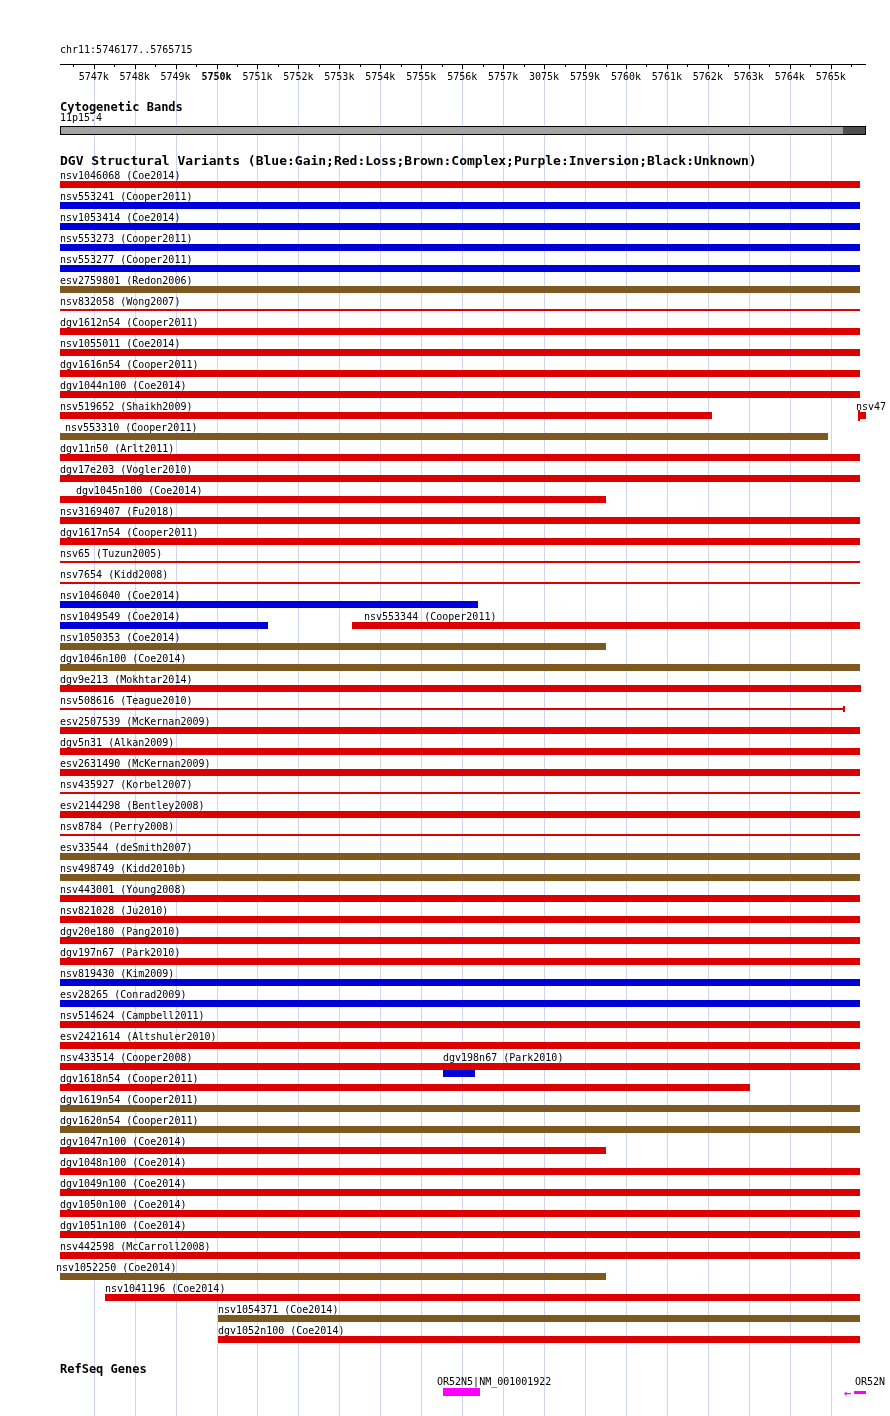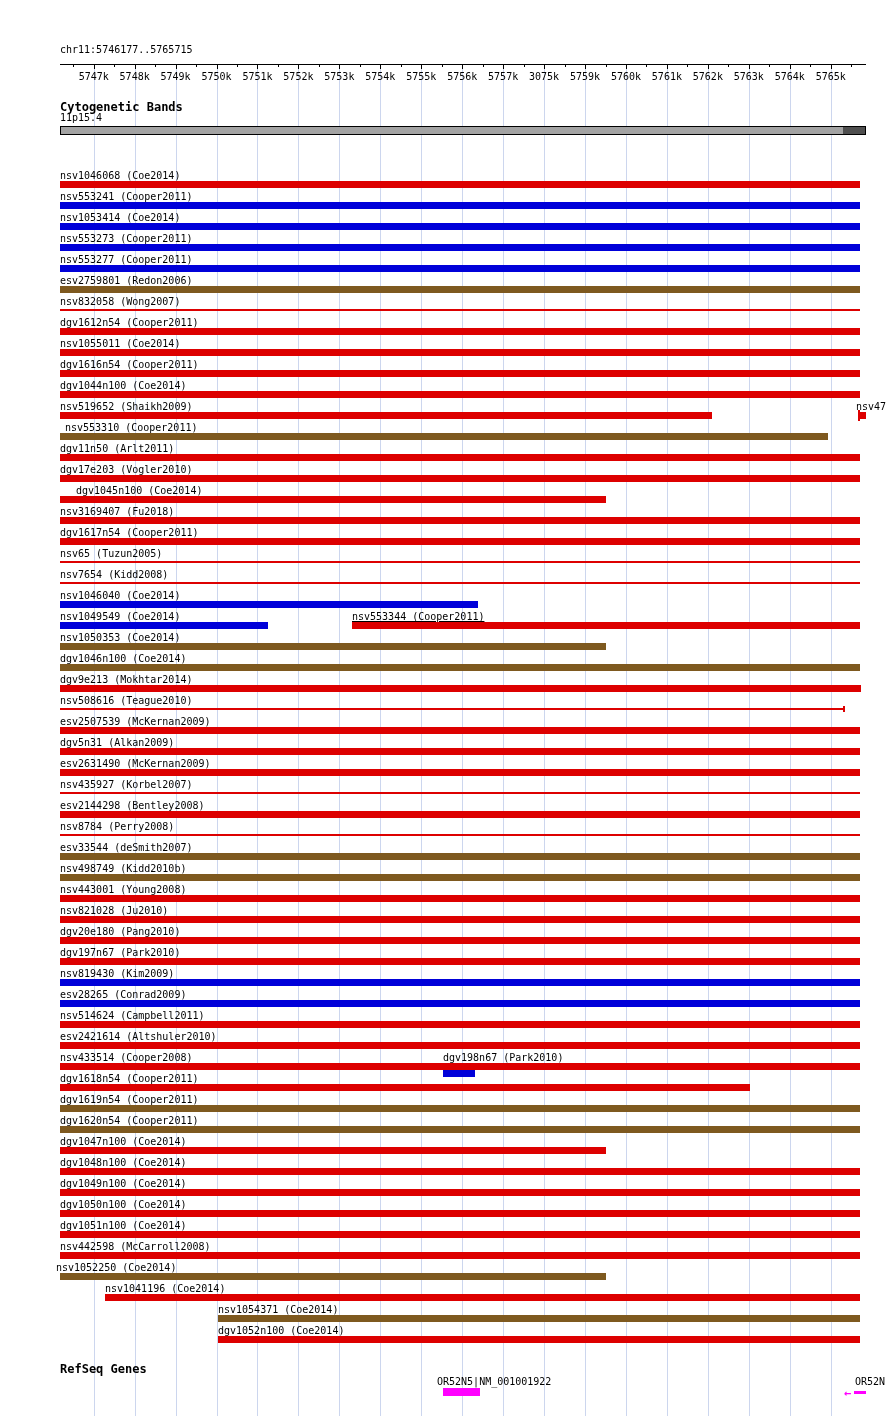--- a/index.html
+++ b/index.html
@@ -43,20 +43,21 @@
 </style>
 </head>
 <body>
 
 <div id="screen">
   <div class="lbl" style="left:60px; top:10px;">chr11:5746177..5765715</div>
 
   <div class="hdr" style="left:60px; top:66px;">Cytogenetic Bands</div>
   <div class="lbl" style="left:60px; top:78px;">11p15.4</div>
 
+  <div class="hdr hdr-lg" style="left:60px; top:120px;">DGV Structural Variants (Blue:Gain;Red:Loss;Brown:Complex;Purple:Inversion;Black:Unknown)</div>
 
   <div class="hdr" style="left:60px; top:1328px;">RefSeq Genes</div>
 <div class="gridline" style="left: 93.7px; top: 31px; height: 1385px; background: rgb(204, 214, 238);"></div>
     <div class="gridline" style="left: 134.644px; top: 31px; height: 1385px; background: rgb(204, 214, 238);"></div>
     <div class="gridline" style="left: 175.588px; top: 31px; height: 1385px; background: rgb(204, 214, 238);"></div>
     <div class="gridline" style="left: 216.532px; top: 31px; height: 1385px; background: rgb(204, 214, 238);"></div>
     <div class="gridline" style="left: 257.476px; top: 31px; height: 1385px; background: rgb(204, 214, 238);"></div>
     <div class="gridline" style="left: 298.42px; top: 31px; height: 1385px; background: rgb(204, 214, 238);"></div>
     <div class="gridline" style="left: 339.364px; top: 31px; height: 1385px; background: rgb(204, 214, 238);"></div>
     <div class="gridline" style="left: 380.308px; top: 31px; height: 1385px; background: rgb(204, 214, 238);"></div>
@@ -72,21 +73,21 @@
     <div class="gridline" style="left: 789.748px; top: 31px; height: 1385px; background: rgb(204, 214, 238);"></div>
     <div class="gridline" style="left: 830.692px; top: 31px; height: 1385px; background: rgb(204, 214, 238);"></div>
     <div class="ruler-line" style="left: 60px; top: 30px; width: 806px;"></div>
     <div class="tick" style="left: 93.7px; top: 30px; height: 5px;"></div>
     <div class="tick-label" style="left: 93.7px; top: 37px;">5747k</div>
     <div class="tick" style="left: 134.644px; top: 30px; height: 5px;"></div>
     <div class="tick-label" style="left: 134.644px; top: 37px;">5748k</div>
     <div class="tick" style="left: 175.588px; top: 30px; height: 5px;"></div>
     <div class="tick-label" style="left: 175.588px; top: 37px;">5749k</div>
     <div class="tick" style="left: 216.532px; top: 30px; height: 5px;"></div>
-    <div class="tick-label" style="left: 216.532px; top: 37px;">5750k</div>
+    <div class="tick-label" style="left: 216.532px; top: 37px; font-weight: bold;">5750k</div>
     <div class="tick" style="left: 257.476px; top: 30px; height: 5px;"></div>
     <div class="tick-label" style="left: 257.476px; top: 37px;">5751k</div>
     <div class="tick" style="left: 298.42px; top: 30px; height: 5px;"></div>
     <div class="tick-label" style="left: 298.42px; top: 37px;">5752k</div>
     <div class="tick" style="left: 339.364px; top: 30px; height: 5px;"></div>
     <div class="tick-label" style="left: 339.364px; top: 37px;">5753k</div>
     <div class="tick" style="left: 380.308px; top: 30px; height: 5px;"></div>
     <div class="tick-label" style="left: 380.308px; top: 37px;">5754k</div>
     <div class="tick" style="left: 421.252px; top: 30px; height: 5px;"></div>
     <div class="tick-label" style="left: 421.252px; top: 37px;">5755k</div>
@@ -173,21 +174,21 @@
     <div class="lbl" style="left: 60px; top: 493px;">dgv1617n54 (Cooper2011)</div>
     <div class="bar" style="left: 60px; top: 504px; width: 800px; background: rgb(221, 0, 0);"></div>
     <div class="lbl" style="left: 60px; top: 514px;">nsv65 (Tuzun2005)</div>
     <div class="bar thin" style="left: 60px; top: 527px; width: 800px; background: rgb(221, 0, 0);"></div>
     <div class="lbl" style="left: 60px; top: 535px;">nsv7654 (Kidd2008)</div>
     <div class="bar thin" style="left: 60px; top: 548px; width: 800px; background: rgb(221, 0, 0);"></div>
     <div class="lbl" style="left: 60px; top: 556px;">nsv1046040 (Coe2014)</div>
     <div class="bar" style="left: 60px; top: 567px; width: 418px; background: rgb(0, 0, 217);"></div>
     <div class="lbl" style="left: 60px; top: 577px;">nsv1049549 (Coe2014)</div>
     <div class="bar" style="left: 60px; top: 588px; width: 208px; background: rgb(0, 0, 217);"></div>
-    <div class="lbl" style="left: 352px; top: 577px; text-decoration: underline;">nsv553344 (Cooper2011)</div>
+    <div class="lbl" style="left: 364px; top: 577px;">nsv553344 (Cooper2011)</div>
     <div class="bar" style="left: 352px; top: 588px; width: 508px; background: rgb(221, 0, 0);"></div>
     <div class="lbl" style="left: 60px; top: 598px;">nsv1050353 (Coe2014)</div>
     <div class="bar" style="left: 60px; top: 609px; width: 546px; background: rgb(126, 89, 31);"></div>
     <div class="lbl" style="left: 60px; top: 619px;">dgv1046n100 (Coe2014)</div>
     <div class="bar" style="left: 60px; top: 630px; width: 800px; background: rgb(126, 89, 31);"></div>
     <div class="lbl" style="left: 60px; top: 640px;">dgv9e213 (Mokhtar2014)</div>
     <div class="bar" style="left: 60px; top: 651px; width: 801px; background: rgb(221, 0, 0);"></div>
     <div class="lbl" style="left: 60px; top: 661px;">nsv508616 (Teague2010)</div>
     <div class="bar thin" style="left: 60px; top: 674px; width: 783px; background: rgb(221, 0, 0);"></div>
     <div class="marker" style="left: 843px; top: 672px; width: 2px; height: 6px; background: rgb(221, 0, 0);"></div>

